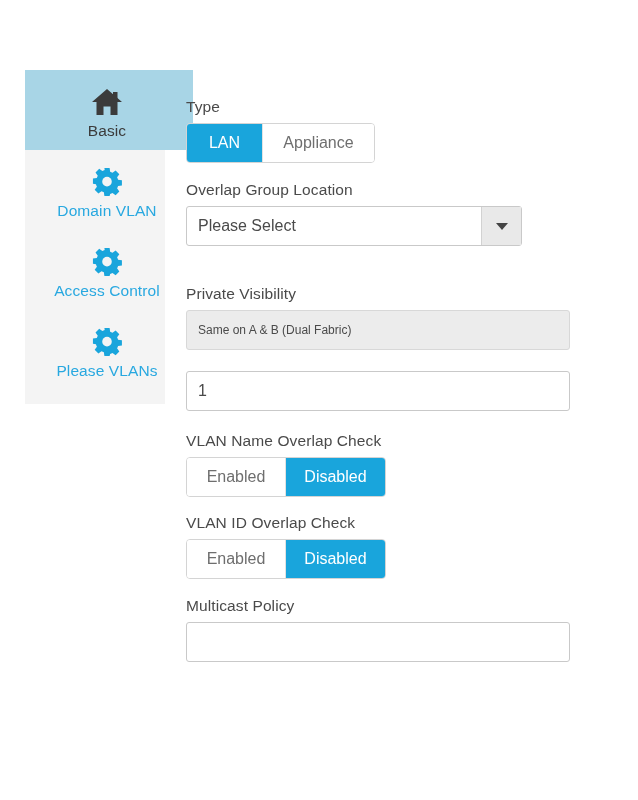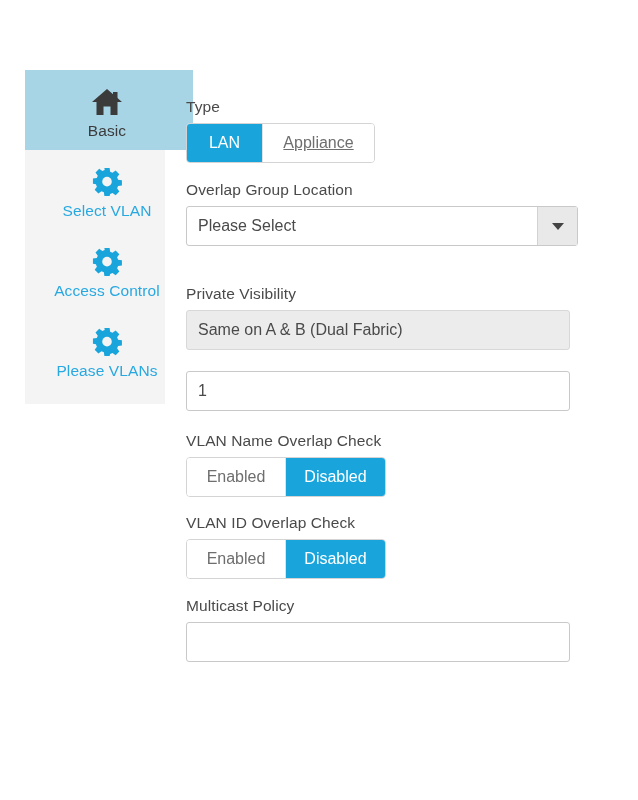--- a/index.html
+++ b/index.html
@@ -103,28 +103,28 @@
     cursor: pointer;
     user-select: none;
     text-align: center;
   }
   .seg.sel {
     background: #19a5dc;
     color: #ffffff;
   }
   .seg + .seg { border-left: 1px solid #e2e2e2; }
   .seg-lan { min-width: 75px; }
-  .seg-appliance { min-width: 112px; text-decoration: underline; }
+  .seg-appliance { min-width: 112px; }
   .seg-enabled { min-width: 98px; }
   .seg-disabled { min-width: 100px; }
 
   
   .select-box {
     position: relative;
-    width: 392px;
+    width: 336px;
     height: 40px;
     border: 1px solid #c9c9c9;
     border-radius: 3px;
     background: #ffffff;
     display: flex;
     align-items: center;
     cursor: pointer;
   }
   .select-value {
     flex: 1;
@@ -162,21 +162,21 @@
     padding: 0 11px;
     font-family: "Liberation Sans", sans-serif;
     outline: none;
   }
   .readonly-box {
     width: 384px;
     height: 40px;
     border: 1px solid #d8d8d8;
     border-radius: 3px;
     background: #ececec;
-    font-size: 16px;
+    font-size: 12px;
     color: #4a4a4a;
     padding: 0 11px;
     display: flex;
     align-items: center;
     white-space: nowrap;
   }
   .sp-16 { height: 17px; }
   .sp-18 { height: 18px; }
   .sp-20 { height: 21px; }
 </style>
@@ -198,21 +198,21 @@
       <span class="side-label">Basic</span>
     </div>
 
     <div class="side-item">
       <span class="side-icon">
         <svg width="30" height="30" viewBox="0 0 32 32" aria-hidden="true">
           <path fill="#19a5dc" d="M13.2 1h5.6l.55 4.1a11 11 0 0 1 2.5 1.05l3.35-2.4 3.95 3.95-2.4 3.35c.45.78.8 1.62 1.05 2.5l4.1.55v5.6l-4.1.55a11 11 0 0 1-1.05 2.5l2.4 3.35-3.95 3.95-3.35-2.4c-.78.45-1.62.8-2.5 1.05L18.8 31h-5.6l-.55-4.1a11 11 0 0 1-2.5-1.05l-3.35 2.4-3.95-3.95 2.4-3.35a11 11 0 0 1-1.05-2.5L1 17.9v-5.6l4.1-.55c.25-.88.6-1.72 1.05-2.5l-2.4-3.35L7.7 1.95l3.35 2.4c.78-.45 1.62-.8 2.5-1.05z"></path>
           <circle cx="16" cy="15.6" r="5.1" fill="#f4f4f4"></circle>
         </svg>
       </span>
-      <span class="side-label">Select VLAN</span>
+      <span class="side-label">Domain VLAN</span>
     </div>
 
     <div class="side-item">
       <span class="side-icon">
         <svg width="30" height="30" viewBox="0 0 32 32" aria-hidden="true">
           <path fill="#19a5dc" d="M13.2 1h5.6l.55 4.1a11 11 0 0 1 2.5 1.05l3.35-2.4 3.95 3.95-2.4 3.35c.45.78.8 1.62 1.05 2.5l4.1.55v5.6l-4.1.55a11 11 0 0 1-1.05 2.5l2.4 3.35-3.95 3.95-3.35-2.4c-.78.45-1.62.8-2.5 1.05L18.8 31h-5.6l-.55-4.1a11 11 0 0 1-2.5-1.05l-3.35 2.4-3.95-3.95 2.4-3.35a11 11 0 0 1-1.05-2.5L1 17.9v-5.6l4.1-.55c.25-.88.6-1.72 1.05-2.5l-2.4-3.35L7.7 1.95l3.35 2.4c.78-.45 1.62-.8 2.5-1.05z"></path>
           <circle cx="16" cy="15.6" r="5.1" fill="#f4f4f4"></circle>
         </svg>
       </span>
       <span class="side-label">Access Control</span>

